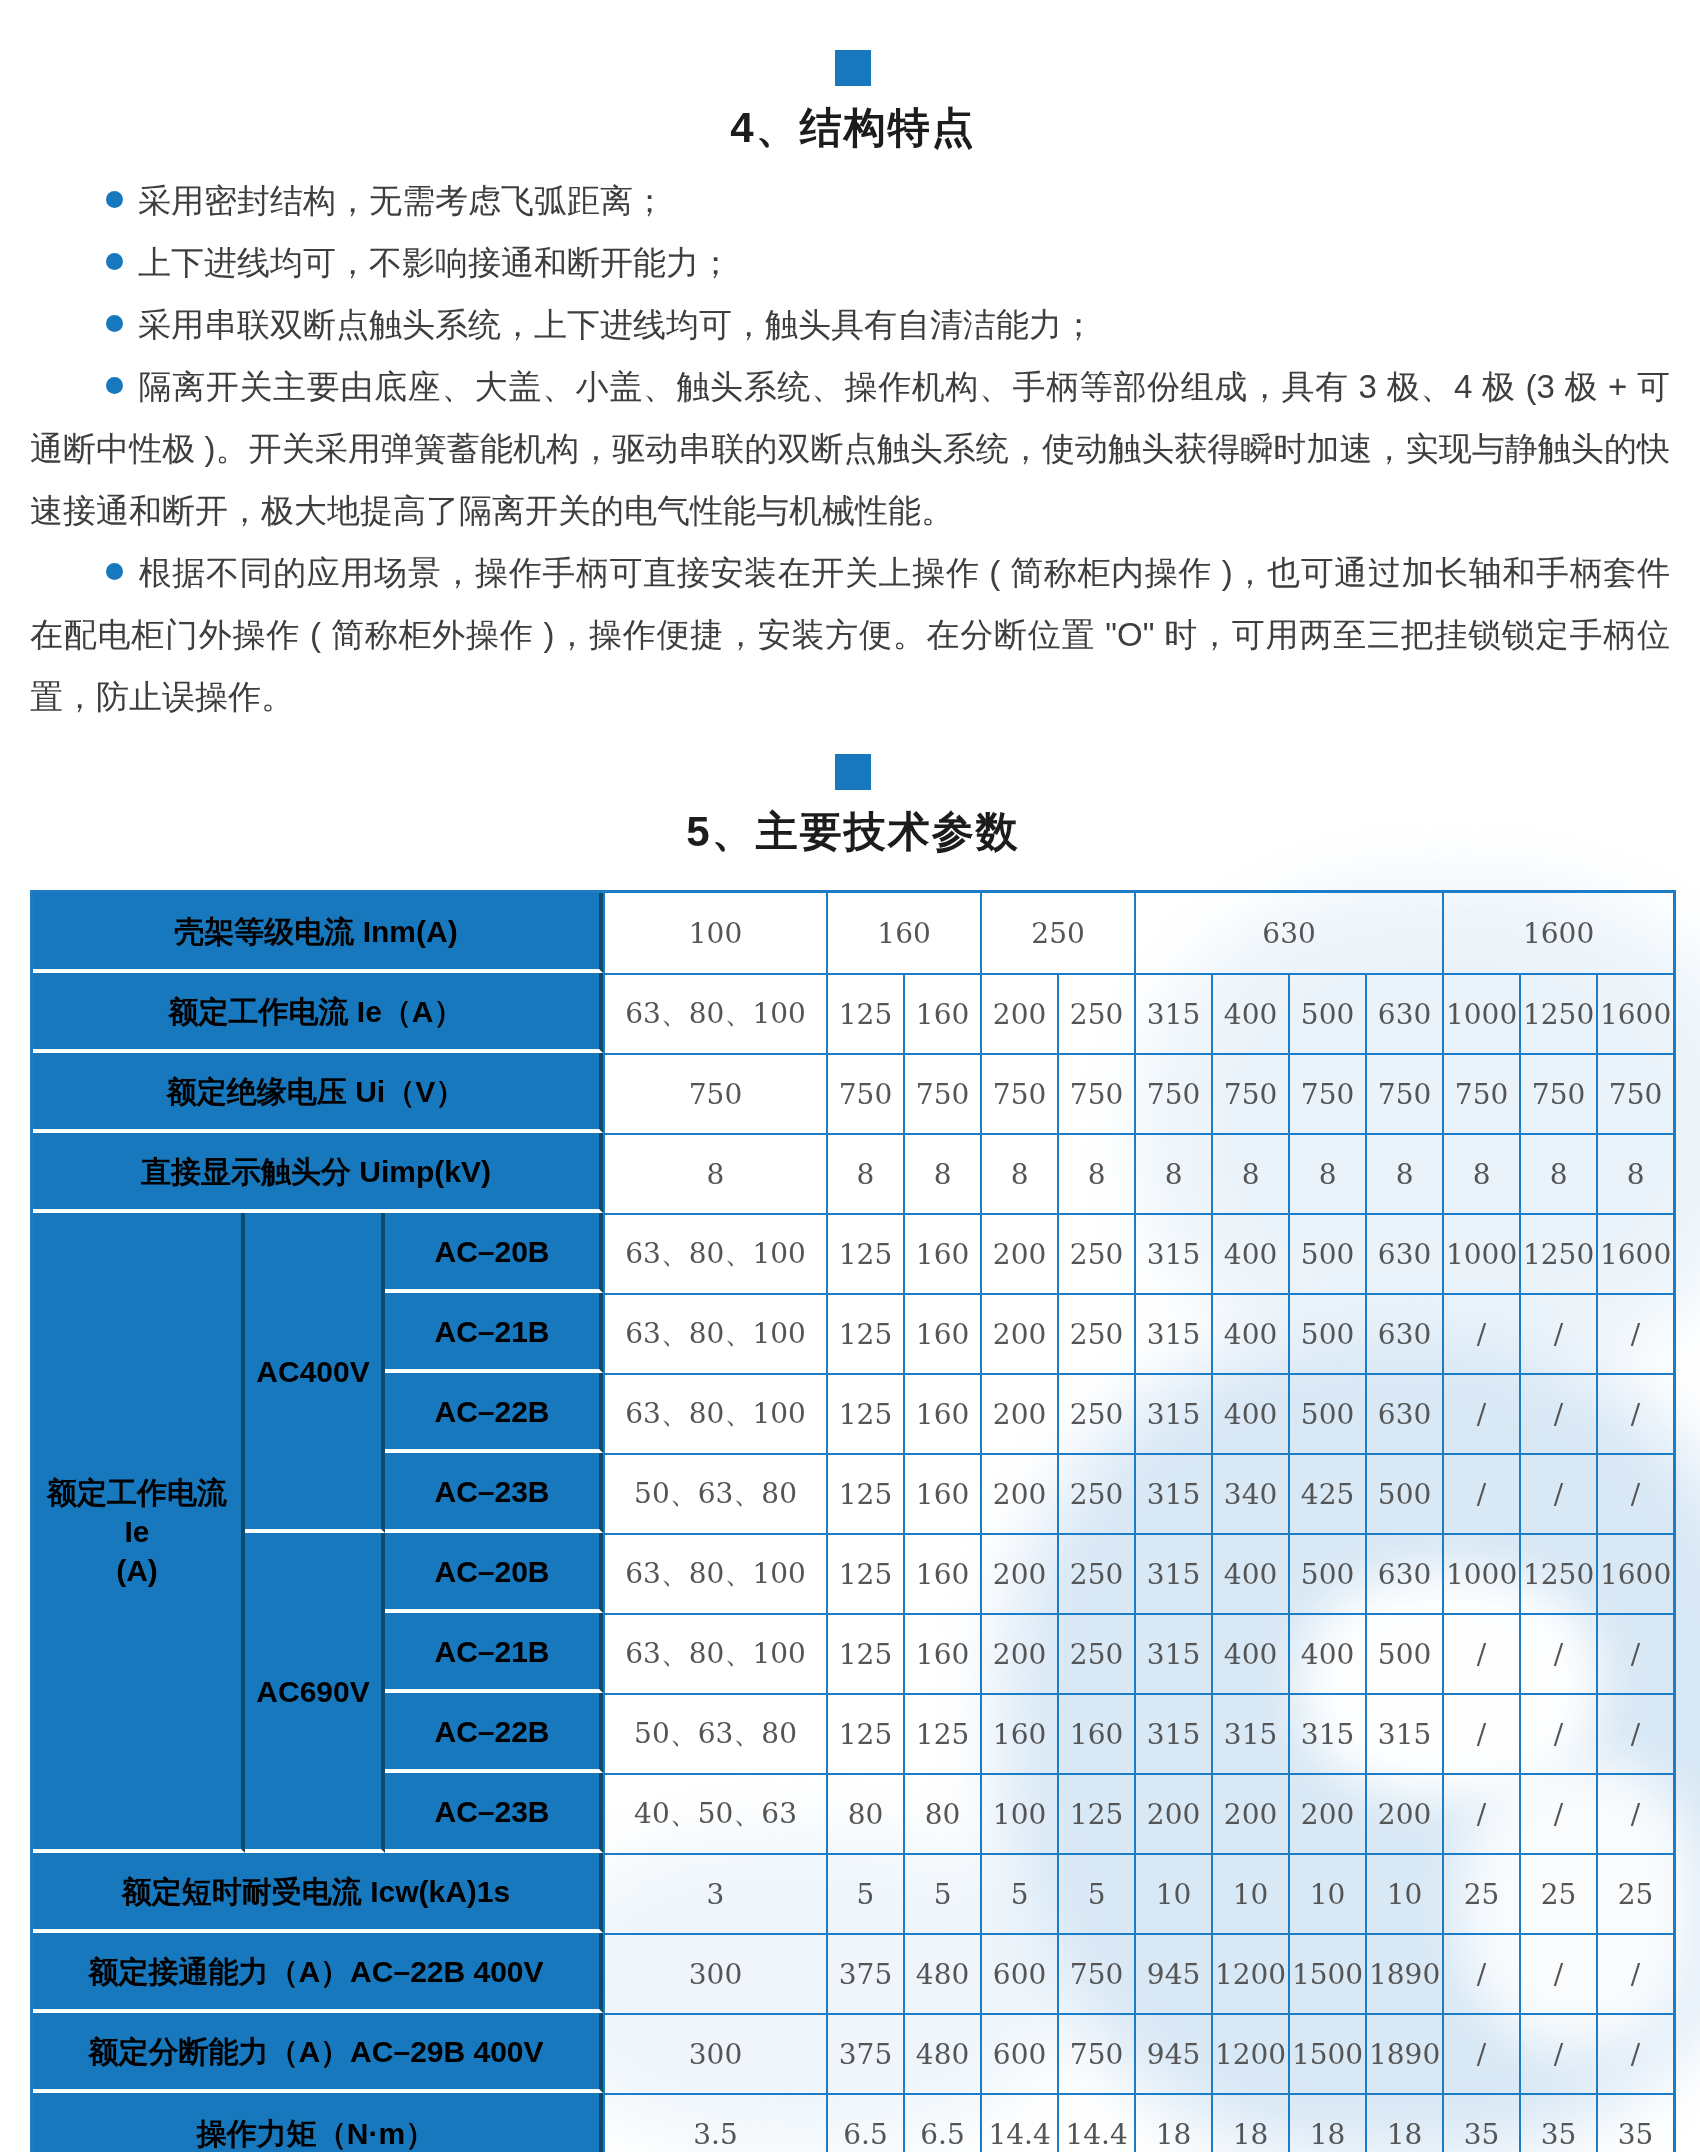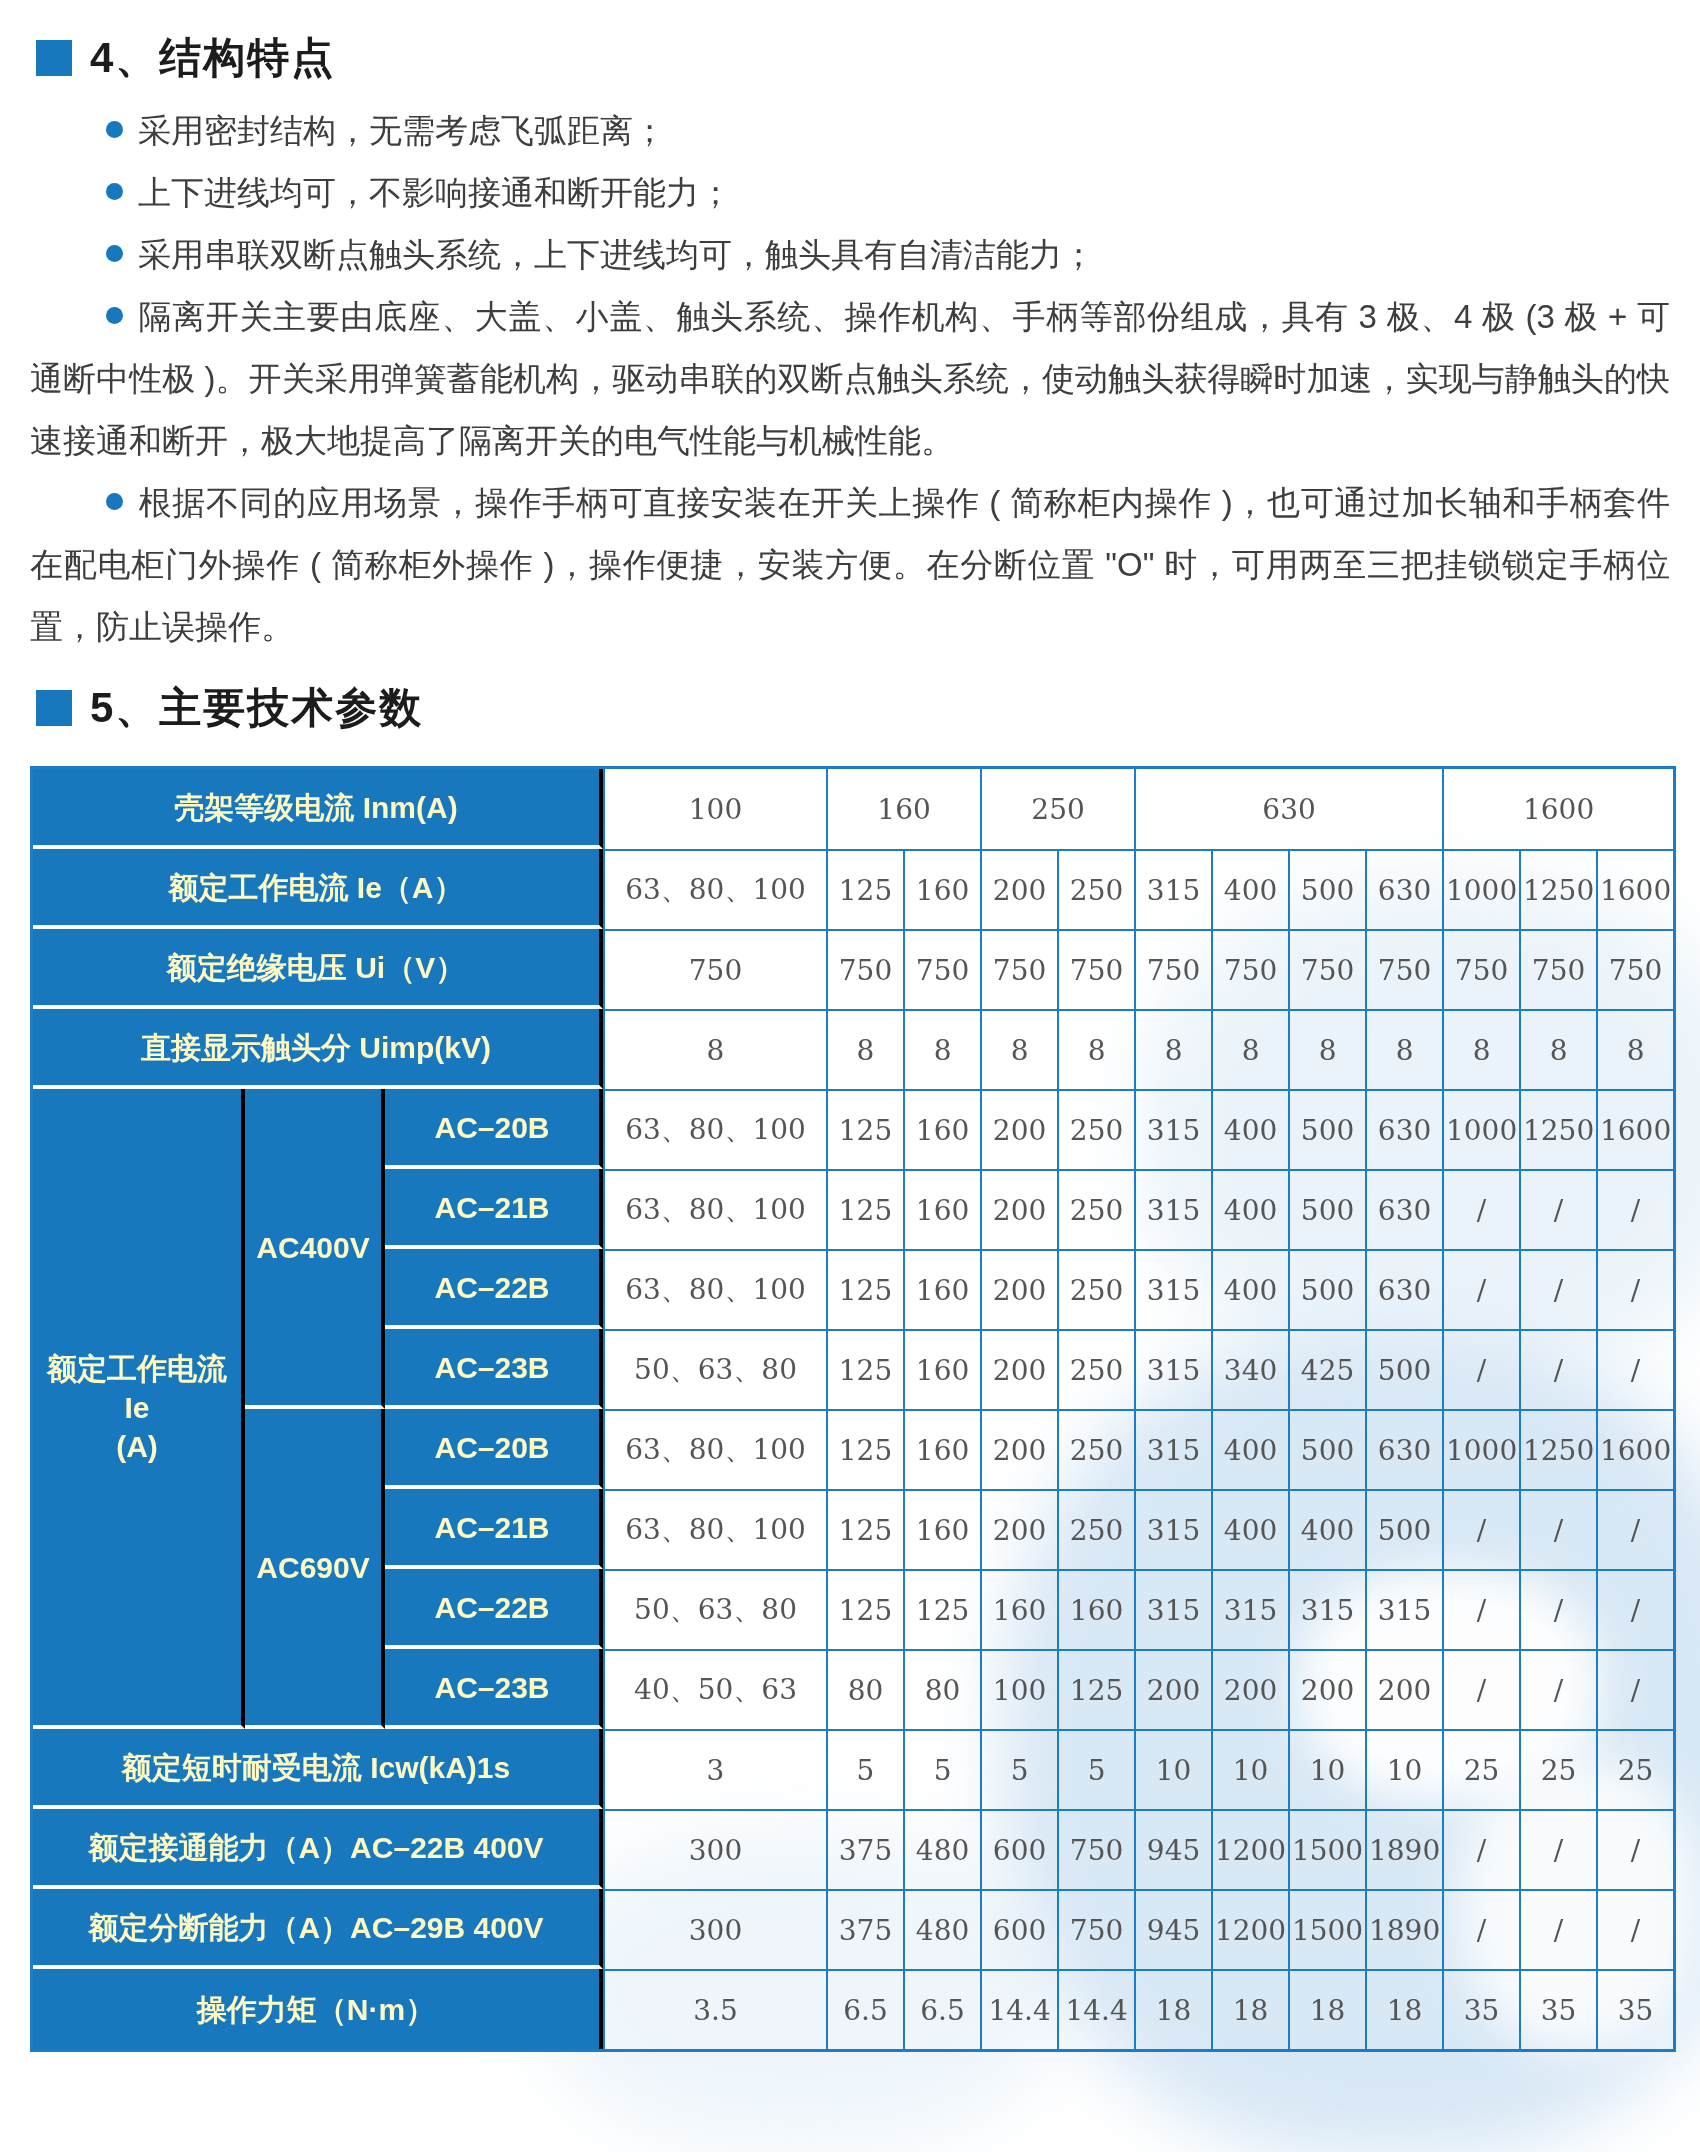--- a/index.html
+++ b/index.html
@@ -24,21 +24,21 @@
   .wm-3{left:540px;top:1830px;width:520px;height:320px;background:#dcebf7;opacity:.45;}
   .wm-4{left:1300px;top:1570px;width:300px;height:230px;background:#ffffff;opacity:.95;filter:blur(22px);}
   .wm-5{left:1460px;top:1760px;width:240px;height:290px;background:#ffffff;opacity:.85;filter:blur(24px);}
 
   .content{position:relative;z-index:1;padding:34px 30px 0 30px;box-sizing:border-box;}
 
   
   .sec-title{
     display:flex;align-items:center;gap:18px;
     font-size:42px;font-weight:bold;color:var(--title);
-    letter-spacing:2px;margin:0 0 18px 6px;line-height:48px;
+    letter-spacing:2px;margin:16px 0 18px 6px;line-height:48px;flex-direction:column;
   }
   .sec-title .sq{width:36px;height:36px;background:var(--accent);flex:0 0 auto;}
   .sec-title.second{margin-top:26px;margin-bottom:34px;}
 
   
   .features p{
     margin:0;font-size:33px;line-height:62px;color:var(--body);
     text-align:justify;text-indent:76px;
   }
   .features .b{
@@ -48,23 +48,23 @@
   }
 
   
   table.spec{
     width:1640px;table-layout:fixed;
     border-collapse:separate;border-spacing:0;
     border:3px solid var(--grid);
   }
   table.spec tr{height:80px;}
   table.spec th{
-    background:var(--accent);color:#fef9c3;font-weight:bold;
+    background:var(--accent);color:#000000;font-weight:bold;
     font-size:30px;line-height:1.3;
-    border-right:4px solid #000000;border-bottom:4px solid #ffffff;
+    border-right:4px solid #0c4a6e;border-bottom:4px solid #ffffff;
     text-align:center;vertical-align:middle;
     white-space:pre-line;padding:0;
     font-family:"Liberation Sans", sans-serif;
   }
   table.spec td{
     background:transparent;color:var(--data);
     font-size:28px;
     font-family:"DejaVu Serif","Liberation Serif",serif;
     border-left:2px solid var(--grid);border-top:2px solid var(--grid);
     text-align:center;vertical-align:middle;padding:0;

